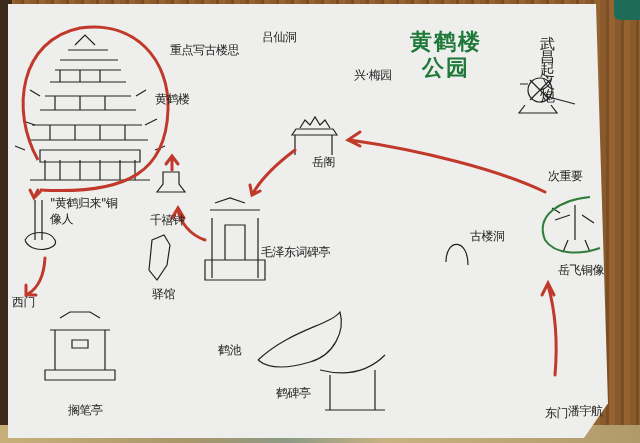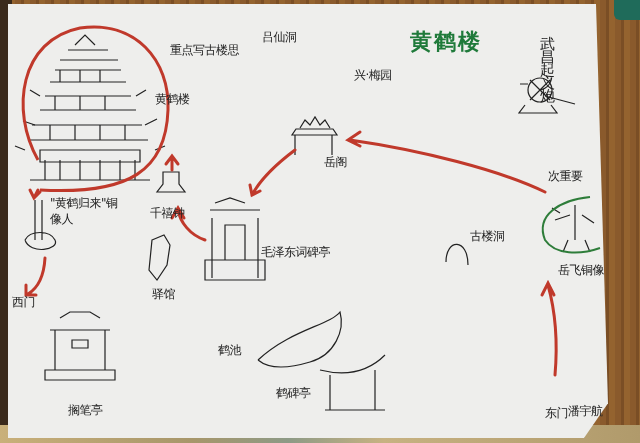--- a/index.html
+++ b/index.html
@@ -108,29 +108,30 @@
     <path d="M295 150 C 275 165, 260 180, 252 195 M250 185 l2 10 l8 -4"></path>
     <path d="M205 240 C 190 235, 180 222, 178 210 M172 218 l6 -10 l6 10"></path>
     <path d="M172 170 v-12 M166 164 l6 -8 l6 8"></path>
     <path d="M38 190 l-4 8 M30 190 l4 8 l6 -6"></path>
     <path d="M45 258 C 44 275, 38 288, 28 294 M26 285 l0 10 l10 0"></path>
   </g>
 </svg>
 
 <div class="title" style="left:410px; top:28px;">
   <div>黄鹤楼</div>
+  <div>公园</div>
 </div>
 
 <div class="lbl" style="left:146px; top:42px;margin-left:24px;">重点写古楼思</div>
 <div class="lbl" style="left:262px; top:29px;">吕仙洞</div>
 <div class="lbl" style="left:354px; top:67px;">兴·梅园</div>
 <div class="lbl" style="left:540px; top:38px; width:14px; white-space:normal; line-height:13px; font-size:15px;">武昌起义炮</div>
 <div class="lbl" style="left:155px; top:91px;">黄鹤楼</div>
-<div class="lbl" style="left:324px; top:154px;text-align:center;">岳阁</div>
-<div class="lbl" style="left:150px; top:205px;">千禧钟</div>
+<div class="lbl" style="left:312px; top:154px;text-align:center;">岳阁</div>
+<div class="lbl" style="left:150px; top:212px;">千禧钟</div>
 <div class="lbl" style="left:261px; top:244px;text-align:right;">毛泽东词碑亭</div>
 <div class="lbl" style="left:50px; top:195px; width:70px; white-space:normal; line-height:16px;">"黄鹤归来"铜像人</div>
 <div class="lbl" style="left:12px; top:294px;">西门</div>
 <div class="lbl" style="left:462px; top:228px;margin-left:8px;">古楼洞</div>
 <div class="lbl" style="left:548px; top:168px;">次重要</div>
 <div class="lbl" style="left:558px; top:262px;">岳飞铜像</div>
 <div class="lbl" style="left:545px; top:405px;">东门</div>
 <div class="lbl" style="left:152px; top:286px;">驿馆</div>
 <div class="lbl" style="left:218px; top:342px;">鹤池</div>
 <div class="lbl" style="left:276px; top:385px;">鹤碑亭</div>

